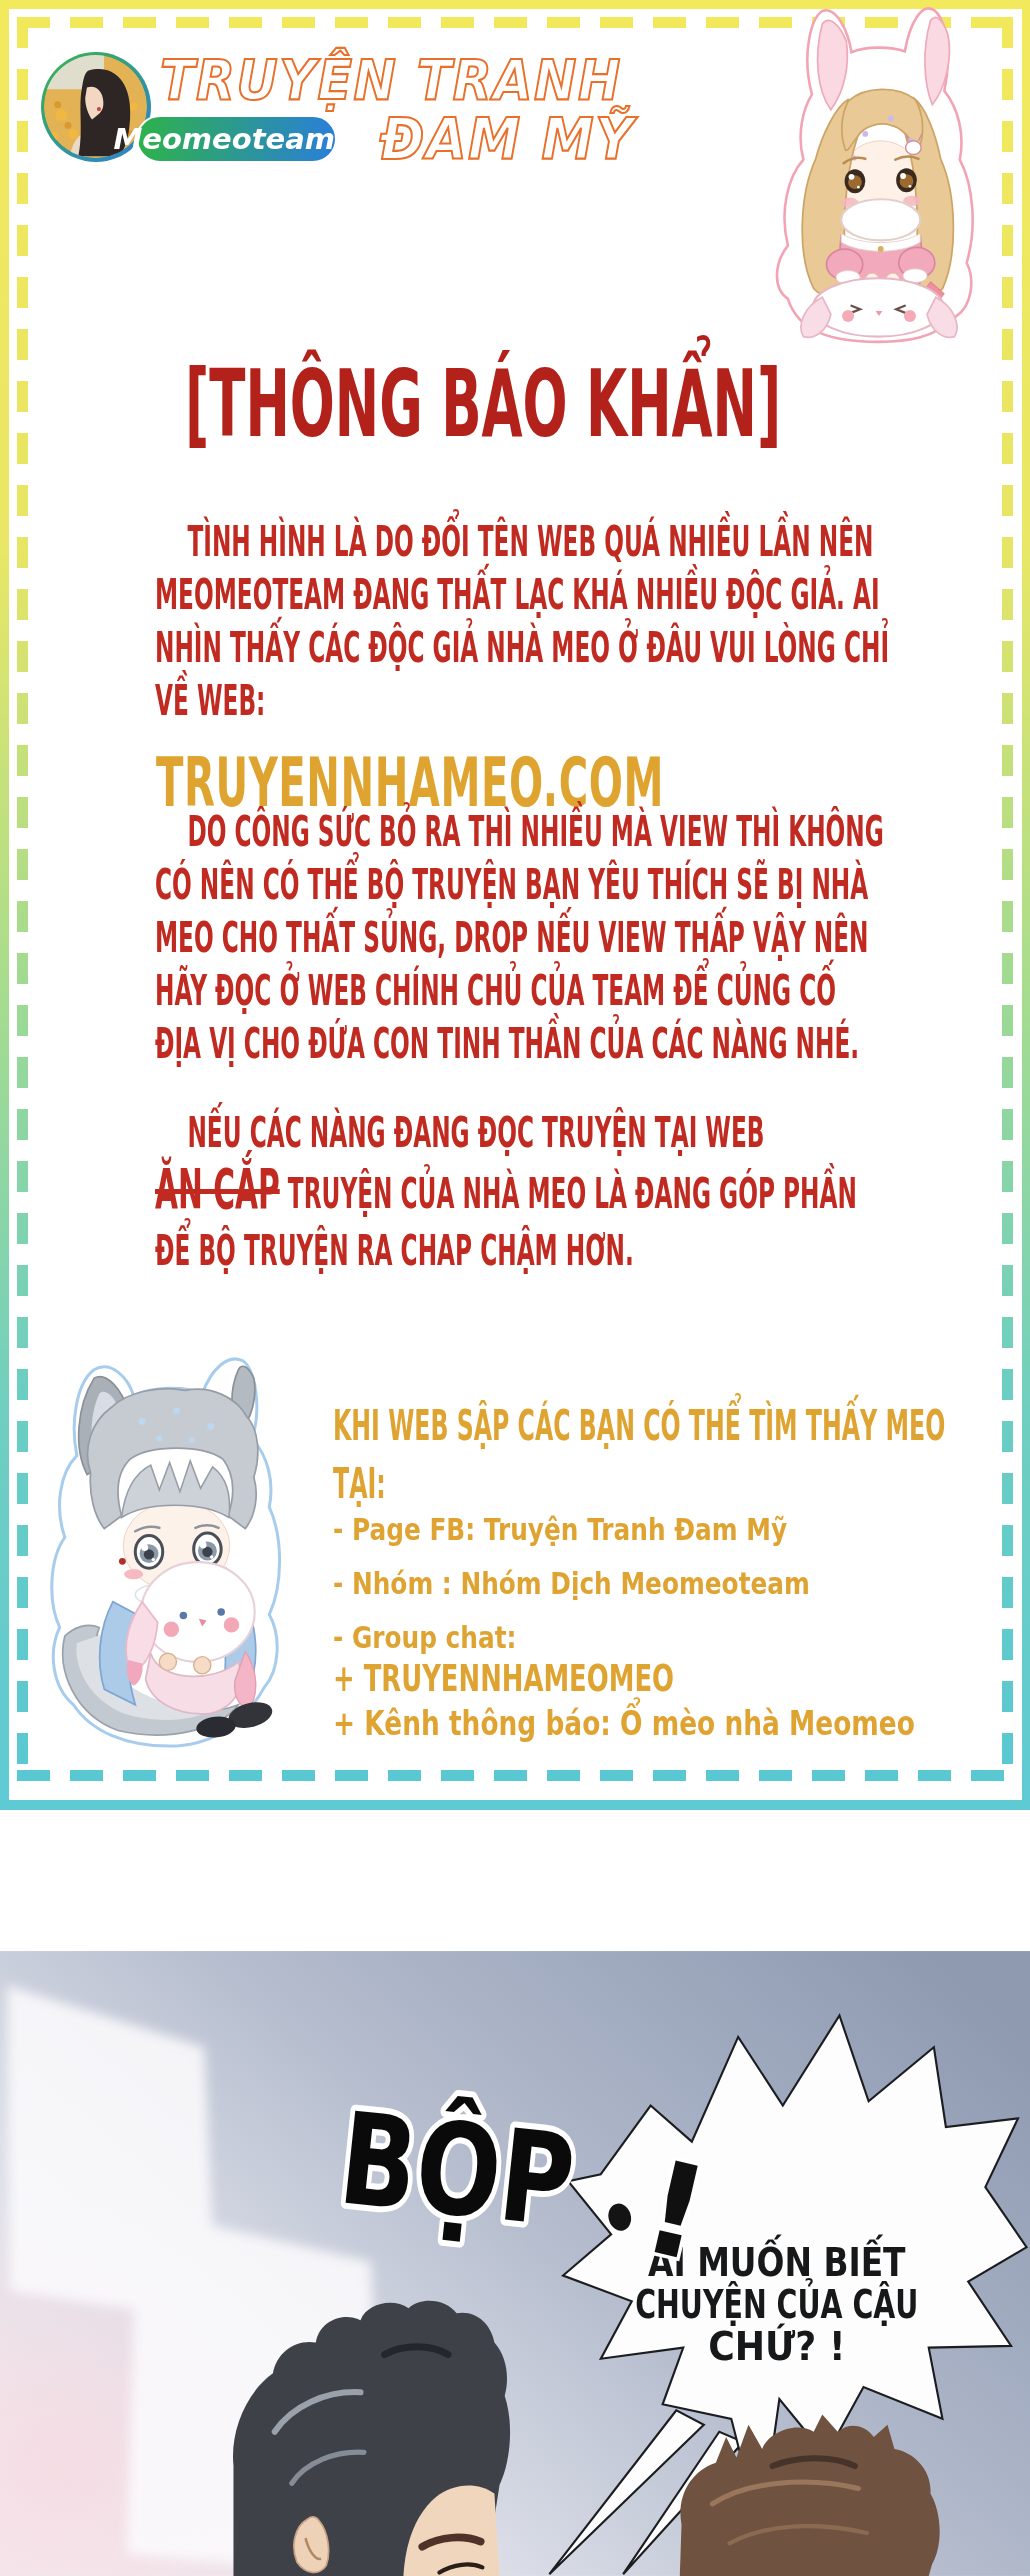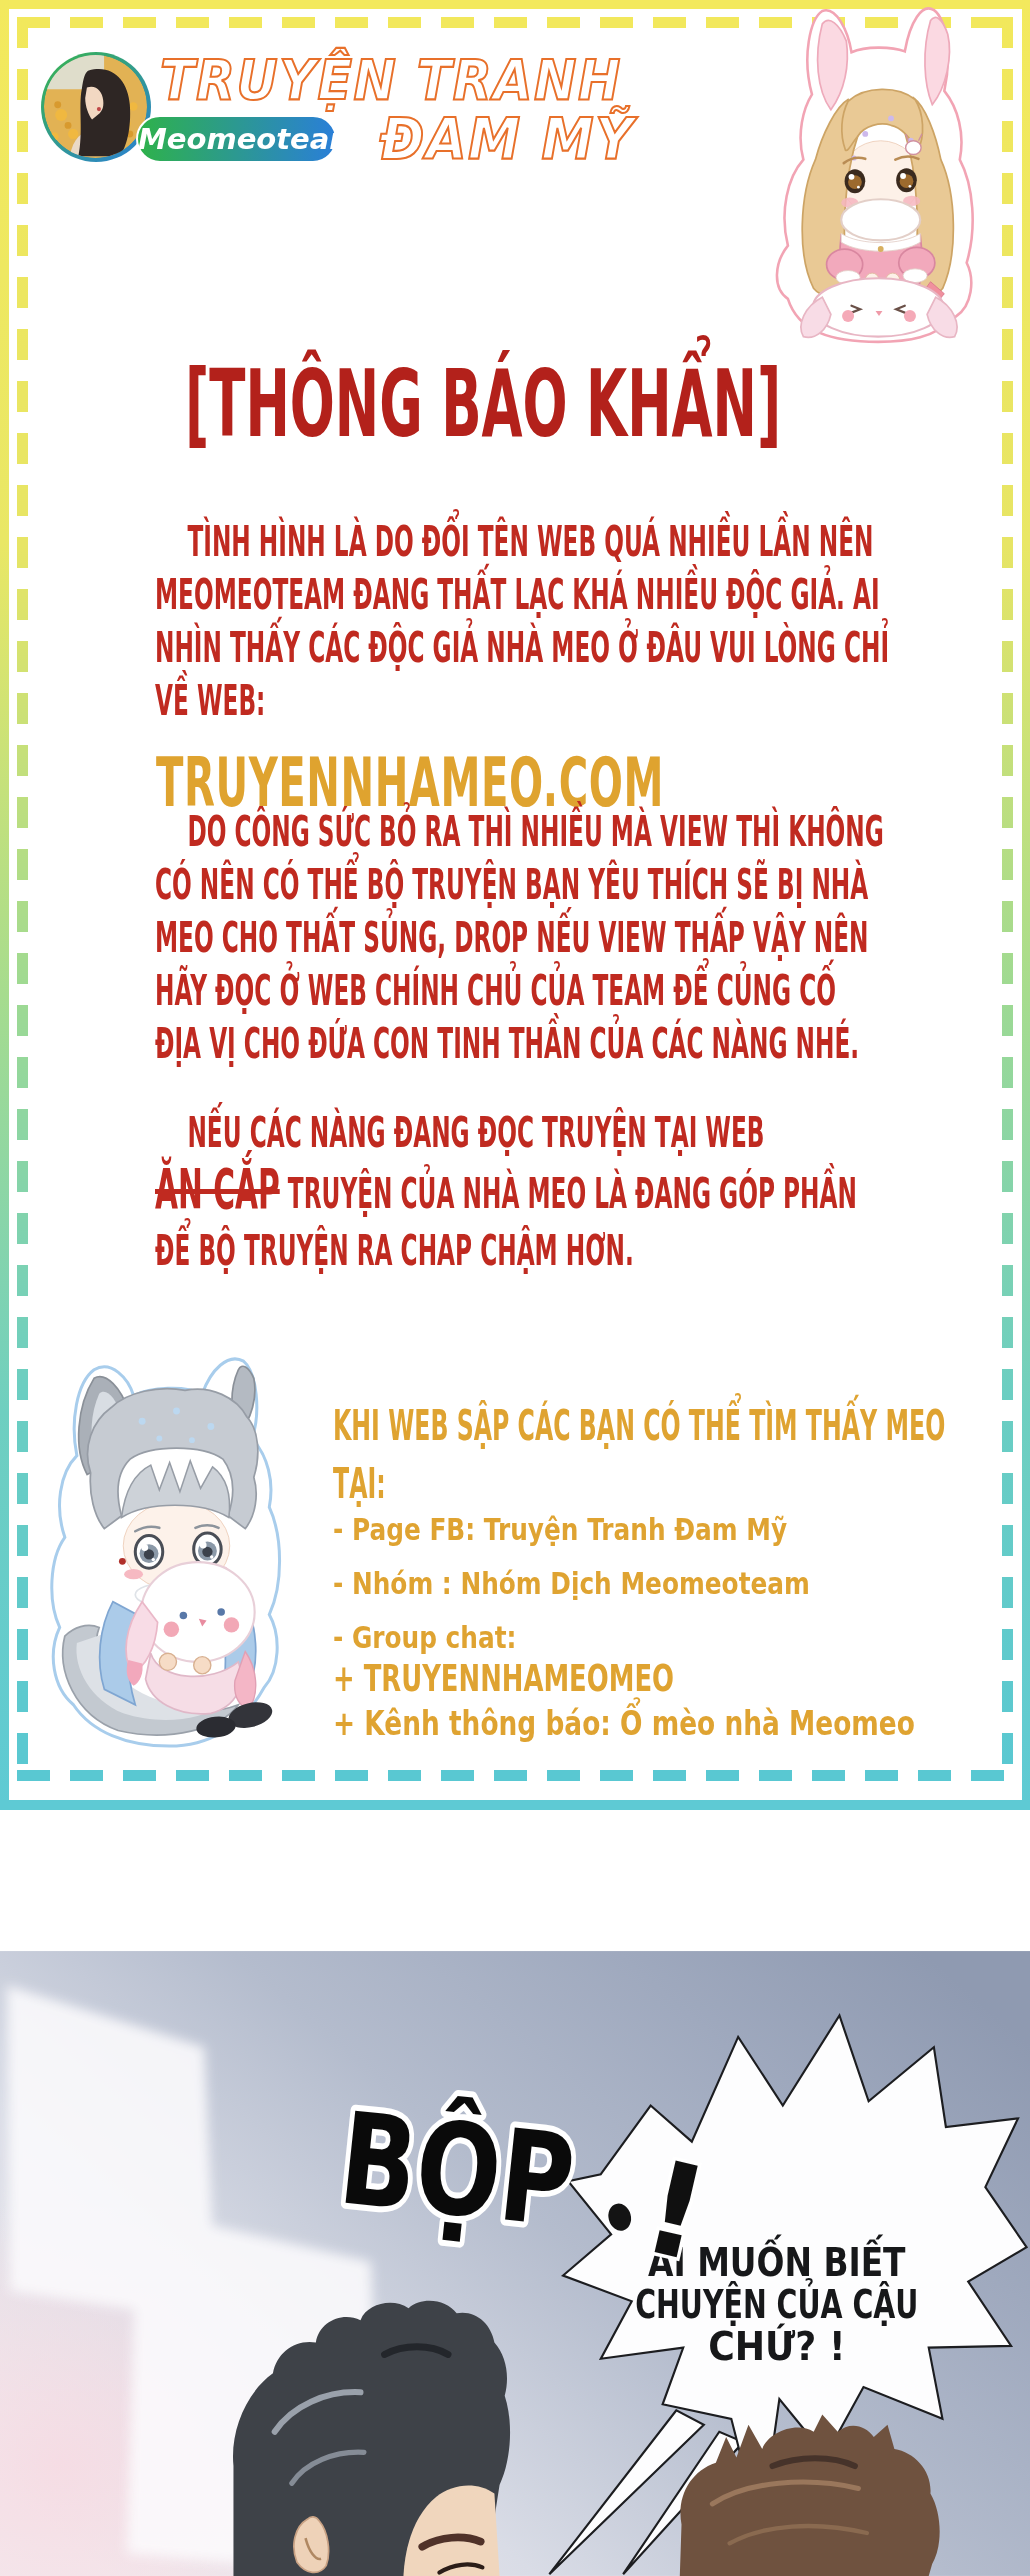--- a/index.html
+++ b/index.html
@@ -25,21 +25,21 @@
   
   .avatar-ring{left:41px;top:52px;width:110px;height:110px;border-radius:50%;
     background:linear-gradient(140deg,#39b54a,#2a7fd8);padding:0;}
   .avatar-ring svg{position:absolute;left:3.4px;top:3.4px;border-radius:50%;}
   .logo-title{color:#fff;-webkit-text-stroke:2.1px #e8702a;font-style:italic;font-weight:900;
     letter-spacing:1.7px;white-space:nowrap;transform-origin:left top;}
   .t1{left:160px;top:48px;font-size:55px;transform:scaleX(.92);}
   .t2{left:380px;top:106px;font-size:57px;transform:scaleX(.92);}
   .team-pill{left:136px;top:115px;width:201px;height:48px;border-radius:24px;
     background:linear-gradient(90deg,#2eb24a,#2a7fd8);border:2.6px solid #fff;
-    display:flex;align-items:center;justify-content:flex-start;box-sizing:border-box;}
+    display:flex;align-items:center;justify-content:flex-end;box-sizing:border-box;}
   .team-pill span{color:#fff;font-style:italic;font-weight:bold;font-size:29px;}
   
   .red{color:#c02a20;font-weight:bold;}
   .heading{left:185px;top:350px;font-size:93px;font-weight:900;color:#b3211b;
     white-space:nowrap;transform:scaleX(.57);transform-origin:left top;letter-spacing:0px;}
   .para{transform:scaleX(.54);transform-origin:left top;white-space:nowrap;
     font-size:43px;line-height:53px;}
   .p1{left:155px;top:515px;}
   .weblink{left:156px;top:744px;font-size:67px;font-weight:900;color:#dfa32f;white-space:nowrap;
     transform:scaleX(.60);transform-origin:left top;letter-spacing:0.9px;}

